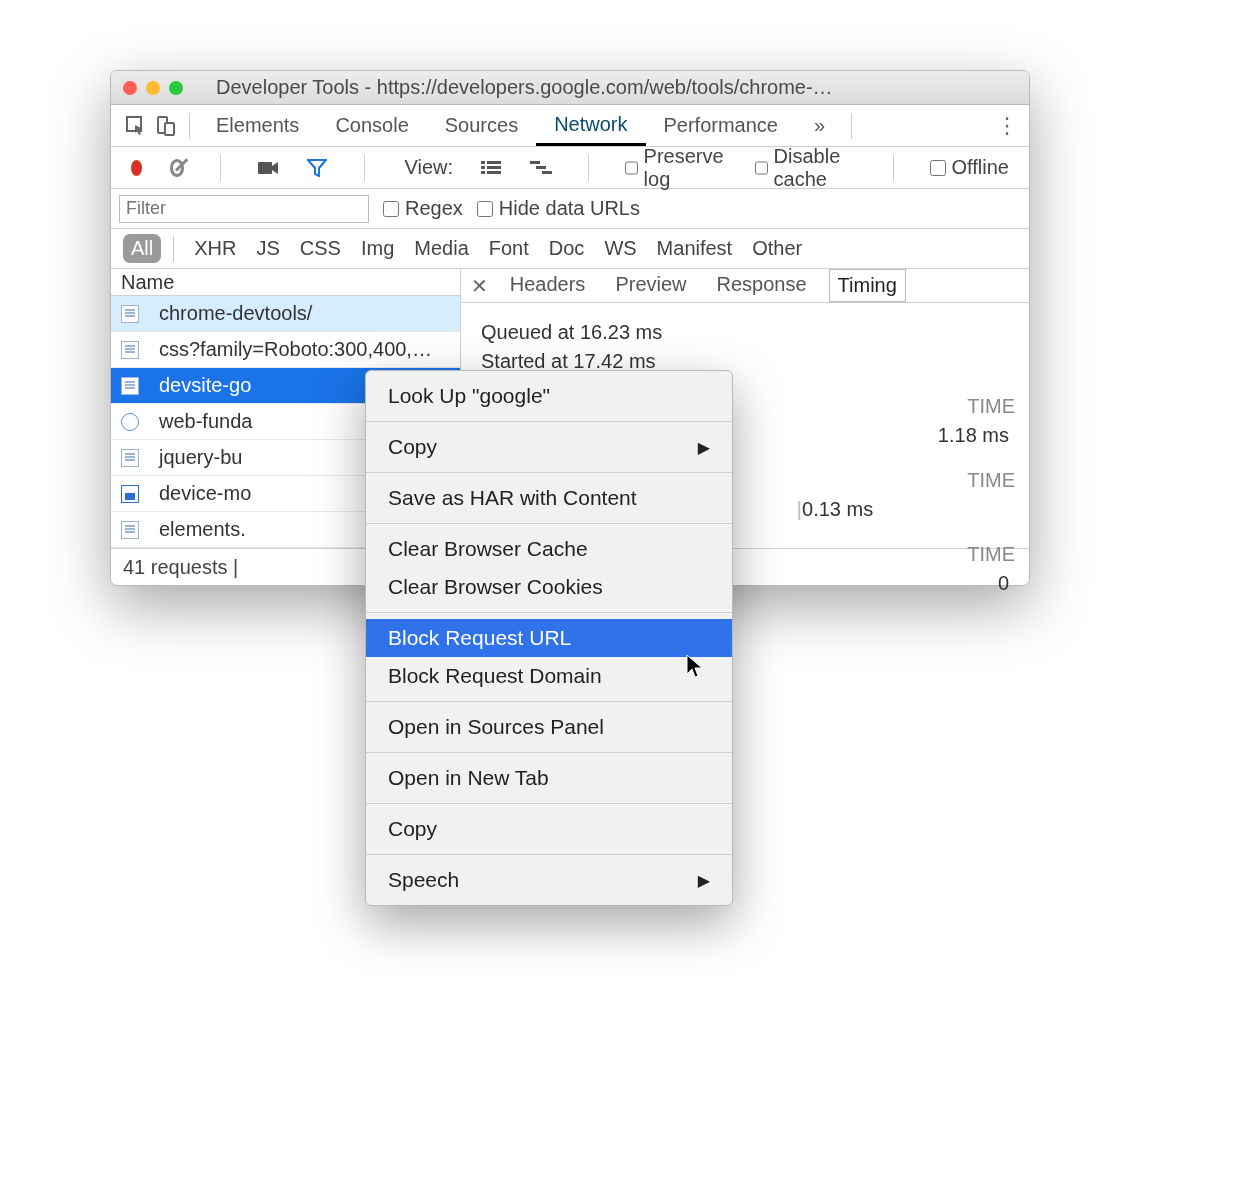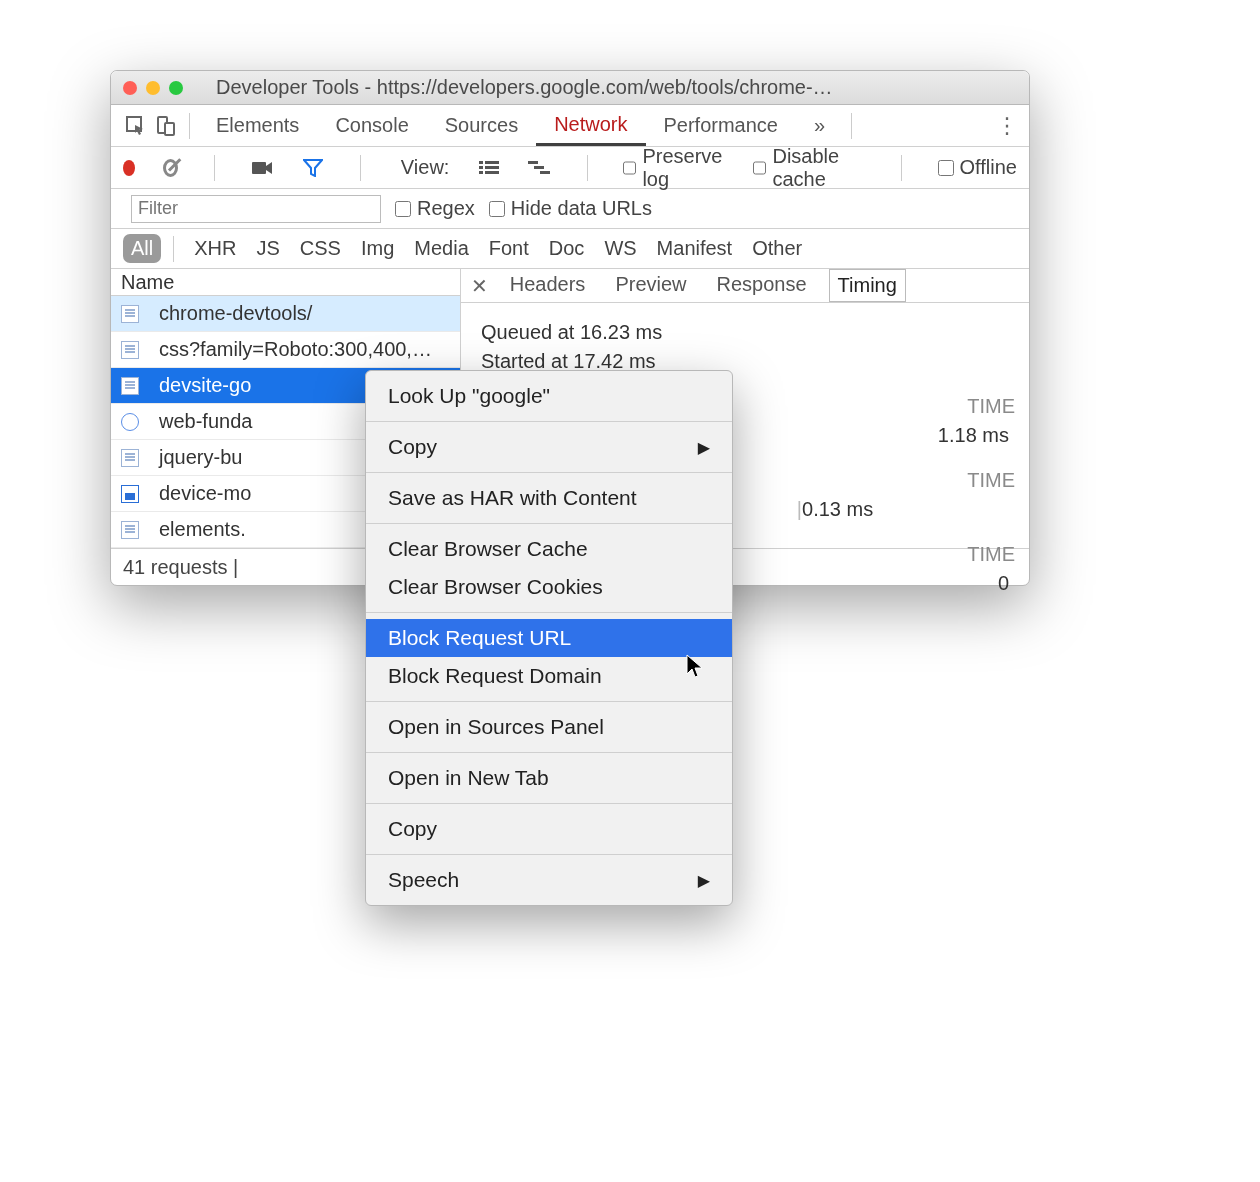--- a/index.html
+++ b/index.html
@@ -15,36 +15,36 @@
     padding: 0 12px; background: linear-gradient(#ececec,#dcdcdc);
     border-bottom: 1px solid #b8b8b8; border-radius: 7px 7px 0 0;
   }
   .tlight { width: 14px; height: 14px; border-radius: 50%; }
   .title-text { color: #4a4a4a; font-size: 20px; margin-left: 24px; white-space: nowrap; overflow: hidden; text-overflow: ellipsis; }
   .main-tabs {
     display: flex; align-items: center; height: 42px; padding: 0 10px;
     border-bottom: 1px solid #d0d0d0; gap: 0; color: #555; font-size: 20px;
   }
   .main-tabs .tab { padding: 0 18px; height: 100%; display: flex; align-items: center; cursor: default; }
-  .main-tabs .tab.active { color: #b91c1c; border-bottom: 3px solid #404040; }
+  .main-tabs .tab.active { color: #0c4a6e; border-bottom: 3px solid #000000; }
   .icon-btn { width: 30px; height: 30px; display: flex; align-items: center; justify-content: center; color: #666; }
   .vsep { width: 1px; height: 26px; background: #ccc; margin: 0 8px; }
   .more-dots { margin-left: auto; font-size: 22px; color: #666; letter-spacing: 1px; }
   .toolbar {
-    display: flex; align-items: center; height: 42px; padding: 0 12px;
+    display: flex; align-items: center; height: 42px; padding: 0 20px;
     border-bottom: 1px solid #d0d0d0; gap: 28px; font-size: 20px; color: #444;
   }
   .rec-dot { width: 16px; height: 16px; border-radius: 50%; background: #d93025; }
   .clear-ring { width: 18px; height: 18px; border-radius: 50%; border: 3px solid #888; position: relative; }
   .clear-ring::after { content:""; position:absolute; left:3px; top:7px; width:16px; height:3px; background:#888; transform: rotate(-45deg); transform-origin:left center;}
   .view-label { margin-left: 4px; }
   .chk { display: flex; align-items: center; gap: 6px; }
   .chk input { width: 16px; height: 16px; }
   .filterbar {
-    display: flex; align-items: center; height: 40px; padding: 0 20px;
+    display: flex; align-items: center; height: 40px; padding: 0 8px;
     border-bottom: 1px solid #d0d0d0; gap: 14px; font-size: 20px; color: #444;
   }
   .filterbar input[type=text] {
     width: 250px; height: 28px; font-size: 18px; padding: 2px 6px;
     border: 1px solid #bcbcbc; background: #fff;
   }
   .typefilters {
     display: flex; align-items: center; height: 40px; padding: 0 12px;
     border-bottom: 1px solid #d0d0d0; gap: 4px; font-size: 20px; color: #444;
   }

